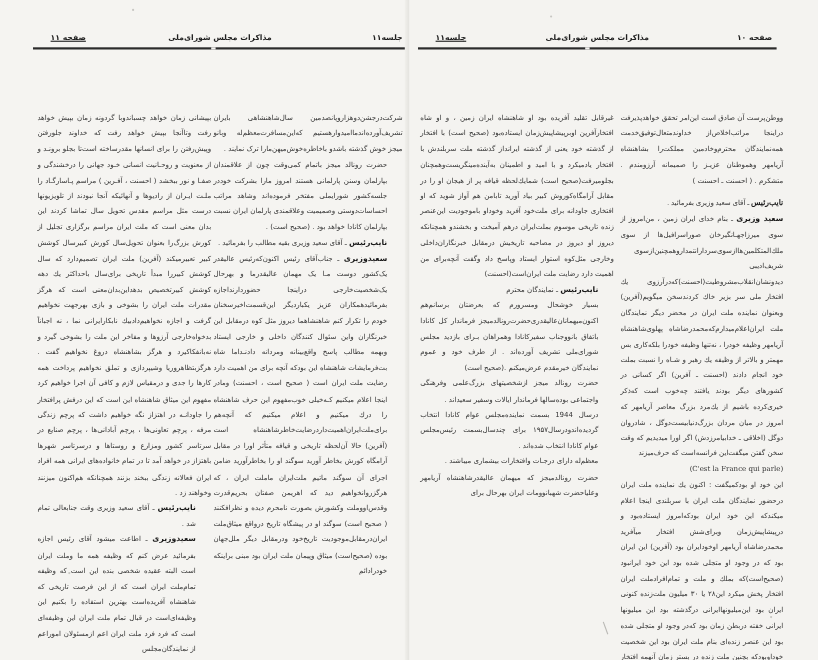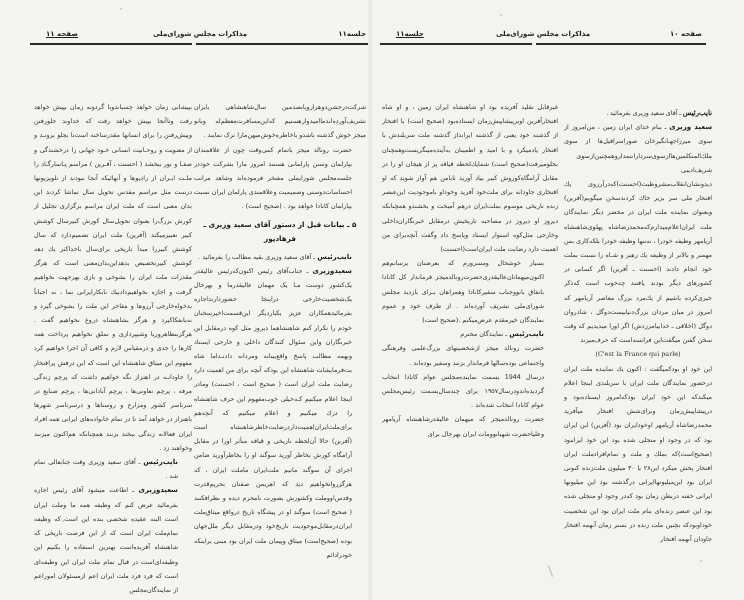--- a/index.html
+++ b/index.html
@@ -79,22 +79,21 @@
   <div class="page left">
     <div class="header">
       <span class="h-item h-right">جلسه۱۱</span>
       <span class="h-item h-center">مذاکرات مجلس شورای‌ملی</span>
       <span class="h-item h-left">صفحه ۱۱</span>
     </div>
     <div class="header-rule gap"></div>
 
     <div class="col c-right">
       <p>شرکت‌درجشن‌دوهزاروپانصدمین سال‌شاهنشاهی بایران تشریف‌آورده‌اند‌ما‌امیدوارهستیم که‌این‌مسافرت‌معظم‌له وبانو میجز خوش گذشته باشدو باخاطره‌خوش‌میهن‌مارا ترک نمایند .</p>
-      <p class="indent">حضرت رونالد میجز باتمام کمی‌وقت چون از علاقمندان بپارلمان وسنن پارلمانی هستند امروز مارا بشرکت خوددر جلسه‌مجلس شورایملی مفتخر فرموده‌اند وشاهد مراتب احساسات‌دوستی وصمیمیت وعلاقمندی پارلمان ایران نسبت بپارلمان کانادا خواهد بود . (صحیح است) .</p>
-      <div class="section-title">۵ ـ بیانات قبل از دستور آقای سعید وزیری ـ فرهادپور</div>
+      <p class="indent">حضرت رونالد میجز باتمام کمی‌وقت چون از علاقمندان بپارلمان وسنن پارلمانی هستند امروز مارا بشرکت خوددر جلسه‌کشور شورایملی مفتخر فرموده‌اند وشاهد مراتب احساسات‌دوستی وصمیمیت وعلاقمندی پارلمان ایران نسبت بپارلمان کانادا خواهد بود . (صحیح است) .</p>
       <p class="indent"><span class="speaker">نایب‌رئیس</span><span> ـ آقای سعید وزیری بقیه مطالب را بفرمائید .</span></p>
       <p class="indent"><span class="speaker">سعیدوزیری</span><span> ـ جناب‌آقای رئیس اکنون‌که‌رئیس عالیقدر یک‌کشور دوست مـا یک مهمان عالیقدرما و بهرحال یک‌شخصیت‌خارجی دراینجا حضوردارند‌اجازه بفرمائیدهمکاران عزیز یکبار‌دیگر این‌قسمت‌اخیرسخنان خودم را تکرار کنم شاهنشاهما دیروز مثل کوه درمقابل این خبرنگاران واین سئوال کنندگان داخلی و خارجی ایستاد وبهمه مطالب پاسخ واقع‌بینانه ومردانه دادنـد‌اما شاه بت‌فرمایشات شاهنشاه این بودکه آنچه برای من اهمیت دارد رضایت ملت ایران است ( صحیح است ، احسنت) ومادر اینجا اعلام میکنیم کـه‌خیلی خوب‌مفهوم این حرف شاهنشاه را درك میکنیم و اعلام میکنیم که آنچه‌هم برای‌ملت‌ایران‌اهمیت‌داردرضایت‌خاطرشاهنشاه است (آفرین) حالا آن‌لحظه تاریخی و قیافه متأثر اورا در مقابل آرامگاه کورش بخاطر آورید سوگند او را بخاطرآورید ضامن اجرای آن سوگند ماتیم ملت‌ایران ماملت ایران ، که هرگزروانخواهیم دید که اهریمن صفتان بحریم‌قدرت وقدس‌اووملت وکشورش بصورت نامحرم دیده و نظرافکنند ( صحیح است) سوگند او در پیشگاه تاریخ درواقع میثاق‌ملت ایران‌درمقابل‌موجودیت تاریخ‌خود ودرمقابل دیگر ملل‌جهان بوده (صحیح‌است) میثاق وپیمان ملت ایران بود مبنی براینکه خودرادائم</span></p>
     </div>
 
     <div class="col c-left">
       <p>بپیشانی زمان خواهد چسباندوبا گردونه زمان بپیش خواهد رفت وتاآنجا بپیش خواهد رفت که خداوند جلورفتن وپیش‌رفتن را برای انسانها مقدرساخته است‌تا بجلو برونـد و از معنویت و روحـانیت انسانی خـود جهانی را درخشندگی و صفـا و نور ببخشد ( احسنت ، آفـرین ) مراسم پـاسارگـاد را ملـت ایـران از رادیوها و آنهائیکه آنجا نبودند از تلویزیونها درست مثل مراسم مقدس تحویل سال تماشا کردند این بدان معنی است که ملت ایران مراسم برگزاری تجلیل از کورش بزرگ‌را بعنوان تحویل‌سال کورش کبیر‌سال کوشش کبیر تعبیرمیکند (آفرین) ملت ایران تصمیم‌دارد که سال کوشش کبیررا مبدأ تاریخی برای‌سال باحداکثر یك دهه کوشش کبیرتخصیص بدهداین‌بدان‌معنی است که هرگز مقدرات ملت ایران را بشوخی و بازی بهرجهت نخواهیم گرفت و اجازه نخواهیم‌داد‌بیك نابكارایرانی نما ، نه اجباناً بدخواه‌خارجی آرزوها و مفاخر این ملت را بشوخی گیرد و نه‌بانفکاکیرد و هرگز بشاهنشاه دروغ نخواهیم گفت . هرگزبتظاهروریا وشیپردازی و تملق نخواهیم پرداخت همه کارها را جدی و درمقیاس لازم و کافی آن اجرا خواهیم کرد مفهوم این میثاق شاهنشاه این است که این درفش پرافتخار را جاودانـه در اهتزاز نگه خواهیم داشت که پرچم زندگی مرفه ، پرچم تعاونی‌ها ، پرچم آبادانی‌ها ، پرچم صنایع در سرتاسر کشور ومزارع و روستاها و درسرتاسر شهرها باهتزاز در خواهد آمد تا در تمام خانواده‌های ایرانی همه افراد ایران فعالانه زندگی ببخند بزنند همچنانکه هم‌اکنون میزنند وخواهند زد .</p>
       <p class="indent"><span class="speaker">نایب‌رئیس</span><span> ـ آقای سعید وزیری وقت جنابعالی تمام شد .</span></p>
       <p class="indent"><span class="speaker">سعیدوزیری</span><span> ـ اطاعت میشود آقای رئیس اجازه بفرمائید عرض کنم که وظیفه همه ما وملت ایران است البته عقیده شخصی بنده این است که وظیفه تمام‌ملت ایران است که از این فرصت تاریخی که شاهنشاه آفریده‌است بهترین استفاده را بکنیم این وظیفه‌ای‌است در قبال تمام ملت ایران این وظیفه‌ای است که فرد فرد ملت ایران اعم ازمسئولان اموراعم از نمایندگان‌مجلس</span></p>
     </div>
   </div>
@@ -103,32 +102,34 @@
 
   <div class="page right">
     <div class="header">
       <span class="h-item h-right">صفحه ۱۰</span>
       <span class="h-item h-center">مذاکرات مجلس شورای‌ملی</span>
       <span class="h-item h-left">جلسه۱۱</span>
     </div>
     <div class="header-rule gap"></div>
 
     <div class="col c-right">
+      <p>ووطن‌پرست آن صادق است این‌امر تحقق خواهدپذیرفت دراینجا مراتب‌اخلاص‌از خداوندمتعال‌توفیق‌خدمت همه‌نمایندگان محترم‌وخادمین مملکت‌را بشاهنشاه آریامهر وهموطنان عزیـز را صمیمانه آرزومندم . متشکرم . ( احسنت ـ احسنت )</p>
       <p class="center" style="margin-top:6px"><span class="speaker">نایب‌رئیس</span><span> ـ آقای سعید وزیری بفرمائید .</span></p>
       <p><span class="speaker">سعید وزیری</span><span> ـ بنام خدای ایران زمین ، من‌امروز از سوی میرزا‌جهـانگیرخان صوراسرافیل‌ها از سوی ملك‌المتكلمین‌ها‌ازسوی‌سردارانتمدارو‌همچنین‌ازسوی شریف‌ادیبی دیدونشان‌انقلاب‌مشروطیت(احسنت)که‌در‌آرزوی یك افتخار ملی سر بزیر خاك کردندسخن میگویم(آفرین) وبعنوان نماینده ملت ایران در محضر دیگر نمایندگان ملت ایران‌اعلام‌میدارم‌که‌محمدرضاشاه پهلوی‌شاهنشاه آریامهر وظیفه خودرا ، نه‌تنها وظیفه خودرا بلکه‌کاری بس مهمتر و بالاتر از وظیفه یك رهبر و شـاه را نسبت بملت خود انجام دادند (احسنت ـ آفرین) اگر کسانی در کشورهای دیگر بودند یافتند چه‌خوب است که‌ذکر خیری‌کرده باشیم از یك‌مرد بزرگ معاصر آریامهر که امروز در میان مردان بزرگ‌دنیا‌بیست‌دوگل ، شادروان دوگل (اخلاقی ـ خدا‌بیامرزدش) اگر اورا میدیدیم که وقت سخن گفتن میگفت‌این فرانسه‌است که حرف‌میزند</span></p>
-      <p class="latin" style="text-align:center">(C'est la France qui parle)</p>
+      <p class="latin" style="text-align:right">(C'est la France qui parle)</p>
       <p>این خود او بود‌کمیگفت : اکنون یك نماینده ملت ایران درحضور نمایندگان ملت ایران با سربلندی اینجا اعلام میکندکه این خود ایران بودکه‌امروز ایستاده‌بود و درپیشاپیش‌زمان وبرای‌شش افتخار میآفرید محمدرضاشاه آریامهر اوخودایران بود (آفرین) این ایران بود که در وجود او متجلی شده بود این خود ایرانبود (صحیح‌است)که بملك و ملت و تمام‌افراد‌ملت ایران افتخار پخش میکرد این۲۸ یا ۳۰ میلیون ملت‌زنده کنونی ایران بود این‌میلیونهاایرانی درگذشته بود این میلیونها ایرانی خفته دربطن زمان بود که‌در وجود او متجلی شده بود این عنصر زنده‌ای بنام ملت ایران بود این شخصیت خود‌اوبودکه بچنین ملت زنده در بستر زمان آنهمه افتخار جاودان آنهمه افتخار</p>
     </div>
 
     <div class="col c-left">
       <p>غیرقابل تقلید آفریده بود او شاهنشاه ایران زمین ، و او شاه افتخار‌آفرین اوبرپیشاپیش‌زمان ایستاده‌بود (صحیح است) با افتخار از گذشته خود یعنی از گذشته ایرانداز گذشته ملت سربلندش با افتخار یادمیکرد و با امید و اطمینان به‌آینده‌مینگریست‌و‌همچنان بجلو‌میرفت(صحیح است) شمایك‌لحظه قیافه پر از هیجان او را در مقابل آرامگاه‌کوروش کبیر بیاد آورید تابامن هم آواز شوید که او افتخاری جاودانه برای ملت‌خود آفرید وخوداو باموجودیت این‌عنصر زنده تاریخی موسوم بملت‌ایران درهم آمیخت و بخشندو همچنانکه دیروز او دیروز در مصاحبه تاریخیش درمقابل خبرنگاران‌داخلی وخارجی مثل‌کوه استوار ایستاد وپاسخ داد وگفت آنچه‌برای من اهمیت دارد رضایت ملت ایران‌است(احسنت)</p>
+      <p class="indent"><span class="speaker">نایب‌رئیس</span><span> ـ نمایندگان محترم</span></p>
       <p class="indent">بسیار خوشحال ومسرورم که بعرضتان برسانم‌هم اکنون‌میهمانان‌عالیقدری‌حضرت‌رونالدمیجز فرماندار کل کانادا باتفاق بانووجناب سفیرکانادا وهمراهان بـرای بازدید مجلس شورای‌ملی تشریف آورده‌اند . از طرف خود و عموم نمایندگان خیرمقدم عرض‌میکنم .(صحیح است)</p>
-      <p class="indent"><span class="speaker">نایب‌رئیس</span><span> ـ نمایندگان محترم</span></p>
-      <p class="indent">حضرت رونالد میجز ازشخصیتهای بزرگ‌علمی وفرهنگی واجتماعی بوده‌سالها فرماندار بزنند وسفیر بوده‌اند .</p>
+      <p class="indent">حضرت رونالد میجز ازشخصیتهای بزرگ‌علمی وفرهنگی واجتماعی بوده‌سالها فرماندار ایالات وسفیر سعید‌اند .</p>
       <p class="indent">درسال 1944 بسمت نماینده‌مجلس عوام کانادا انتخاب گردیده‌اندودرسال۱۹۵۷ برای چندسال‌بسمت رئیس‌مجلس عوام کانادا انتخاب شده‌اند .</p>
+      <p class="indent">معظم‌له دارای درجـات وافتخارات بیشماری میباشند .</p>
       <p class="indent">حضرت رونالدمیجز که میهمان عالیقدرشاهنشاه آریامهر وعلیاحضرت شهبانوومات ایران بهرحال برای</p>
     </div>
 
     <div class="mark" style="left:178px; top:565px;"></div>
   </div>
 
   <div class="speckle" style="left:120px; top:8px;"></div>
   <div class="speckle" style="left:500px; top:14px;"></div>
   <div class="speckle" style="left:62px; top:520px;"></div>
   <div class="speckle" style="left:700px; top:560px;"></div>

